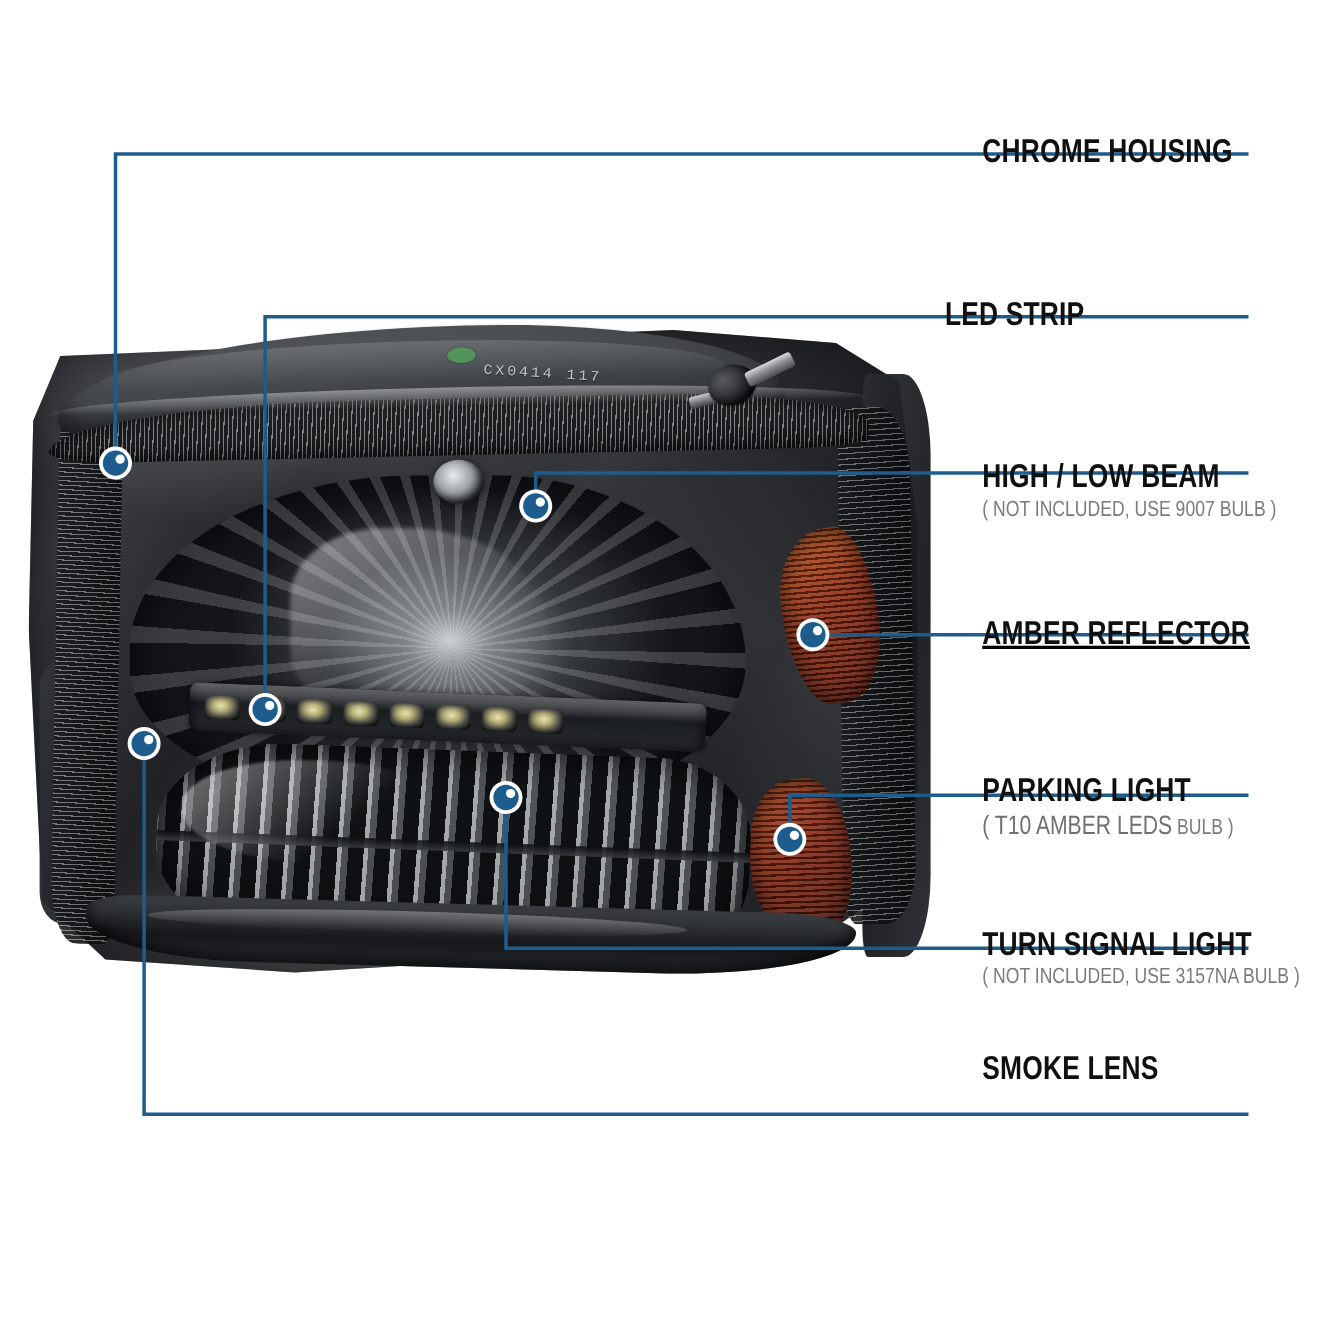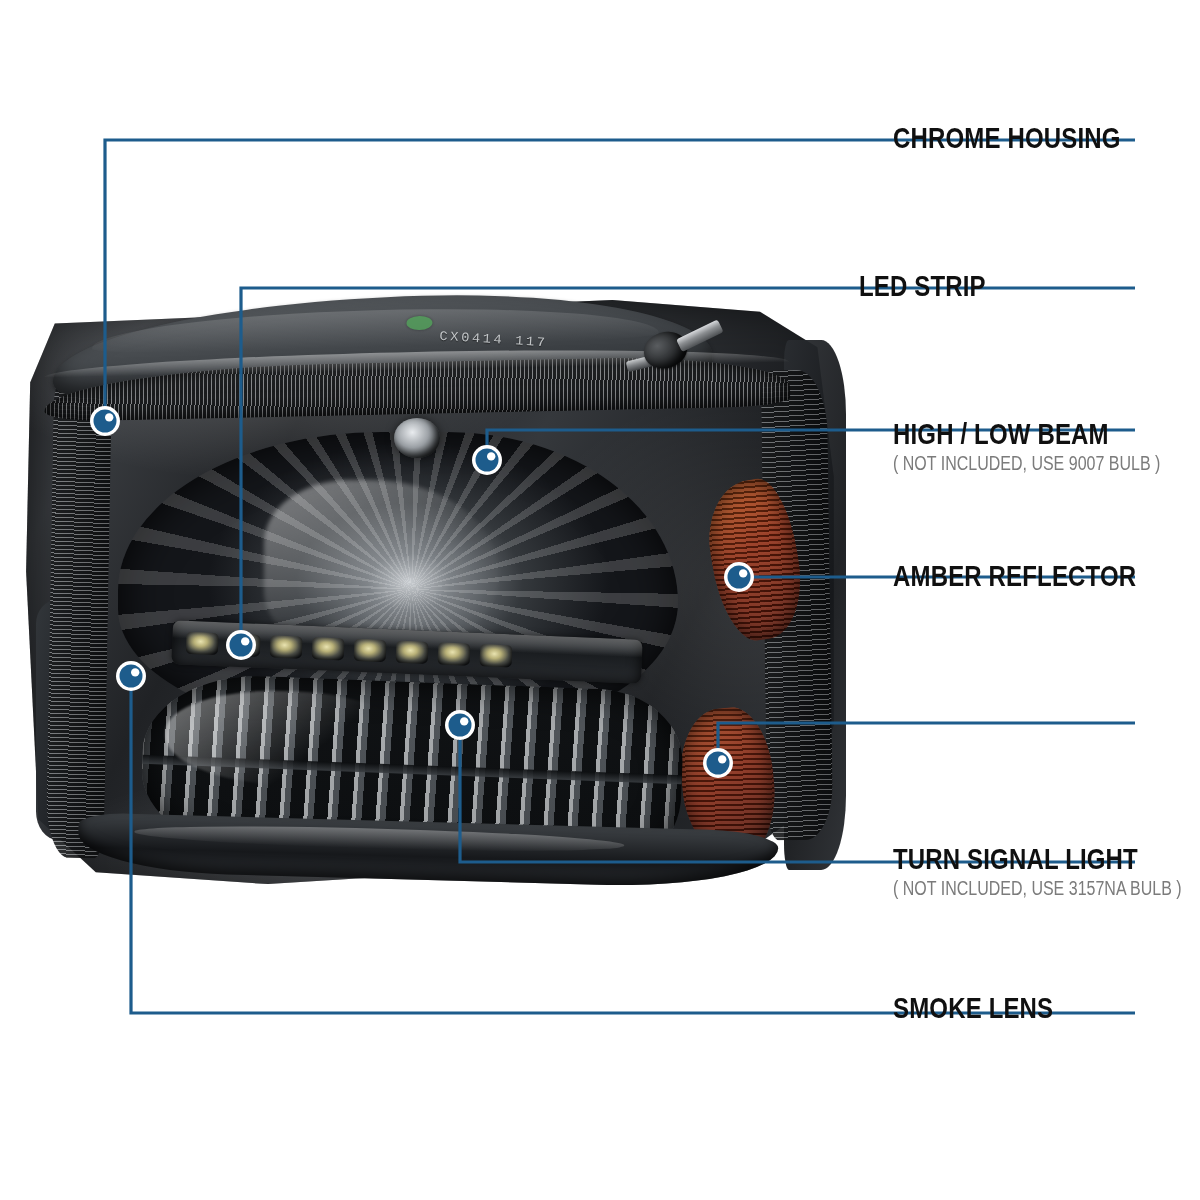--- a/index.html
+++ b/index.html
@@ -377,27 +377,31 @@
 
   <div class="callout" id="co-1" style="left: 859px; top: 270px;">
     <div class="title">LED STRIP</div>
   </div>
 
   <div class="callout" id="co-2" style="left: 893px; top: 418px;">
     <div class="title">HIGH / LOW BEAM</div>
     <div class="sub">( NOT INCLUDED, USE  9007  BULB )</div>
   </div>
 
-  <div class="callout" id="co-3" style="left: 893px; top: 560px;">
+  <div class="callout" id="co-3" style="left: 893px; top: 560px; text-decoration: underline;">
     <div class="title">AMBER REFLECTOR</div>
   </div>
 
+  <div class="callout" id="co-4" style="left: 893px; top: 703px;">
+    <div class="title">PARKING LIGHT</div>
+    <div class="sub"><span class="big">( T10 AMBER LEDS</span><span> BULB )</span></div>
+  </div>
 
   <div class="callout" id="co-5" style="left: 893px; top: 843px;">
     <div class="title">TURN SIGNAL LIGHT</div>
     <div class="sub">( NOT INCLUDED, USE  3157NA  BULB )</div>
   </div>
 
-  <div class="callout" id="co-6" style="left: 893px; top: 992px;">
+  <div class="callout" id="co-6" style="left: 893px; top: 956px;">
     <div class="title">SMOKE LENS</div>
   </div>
 
 </div>
 
 </body></html>

